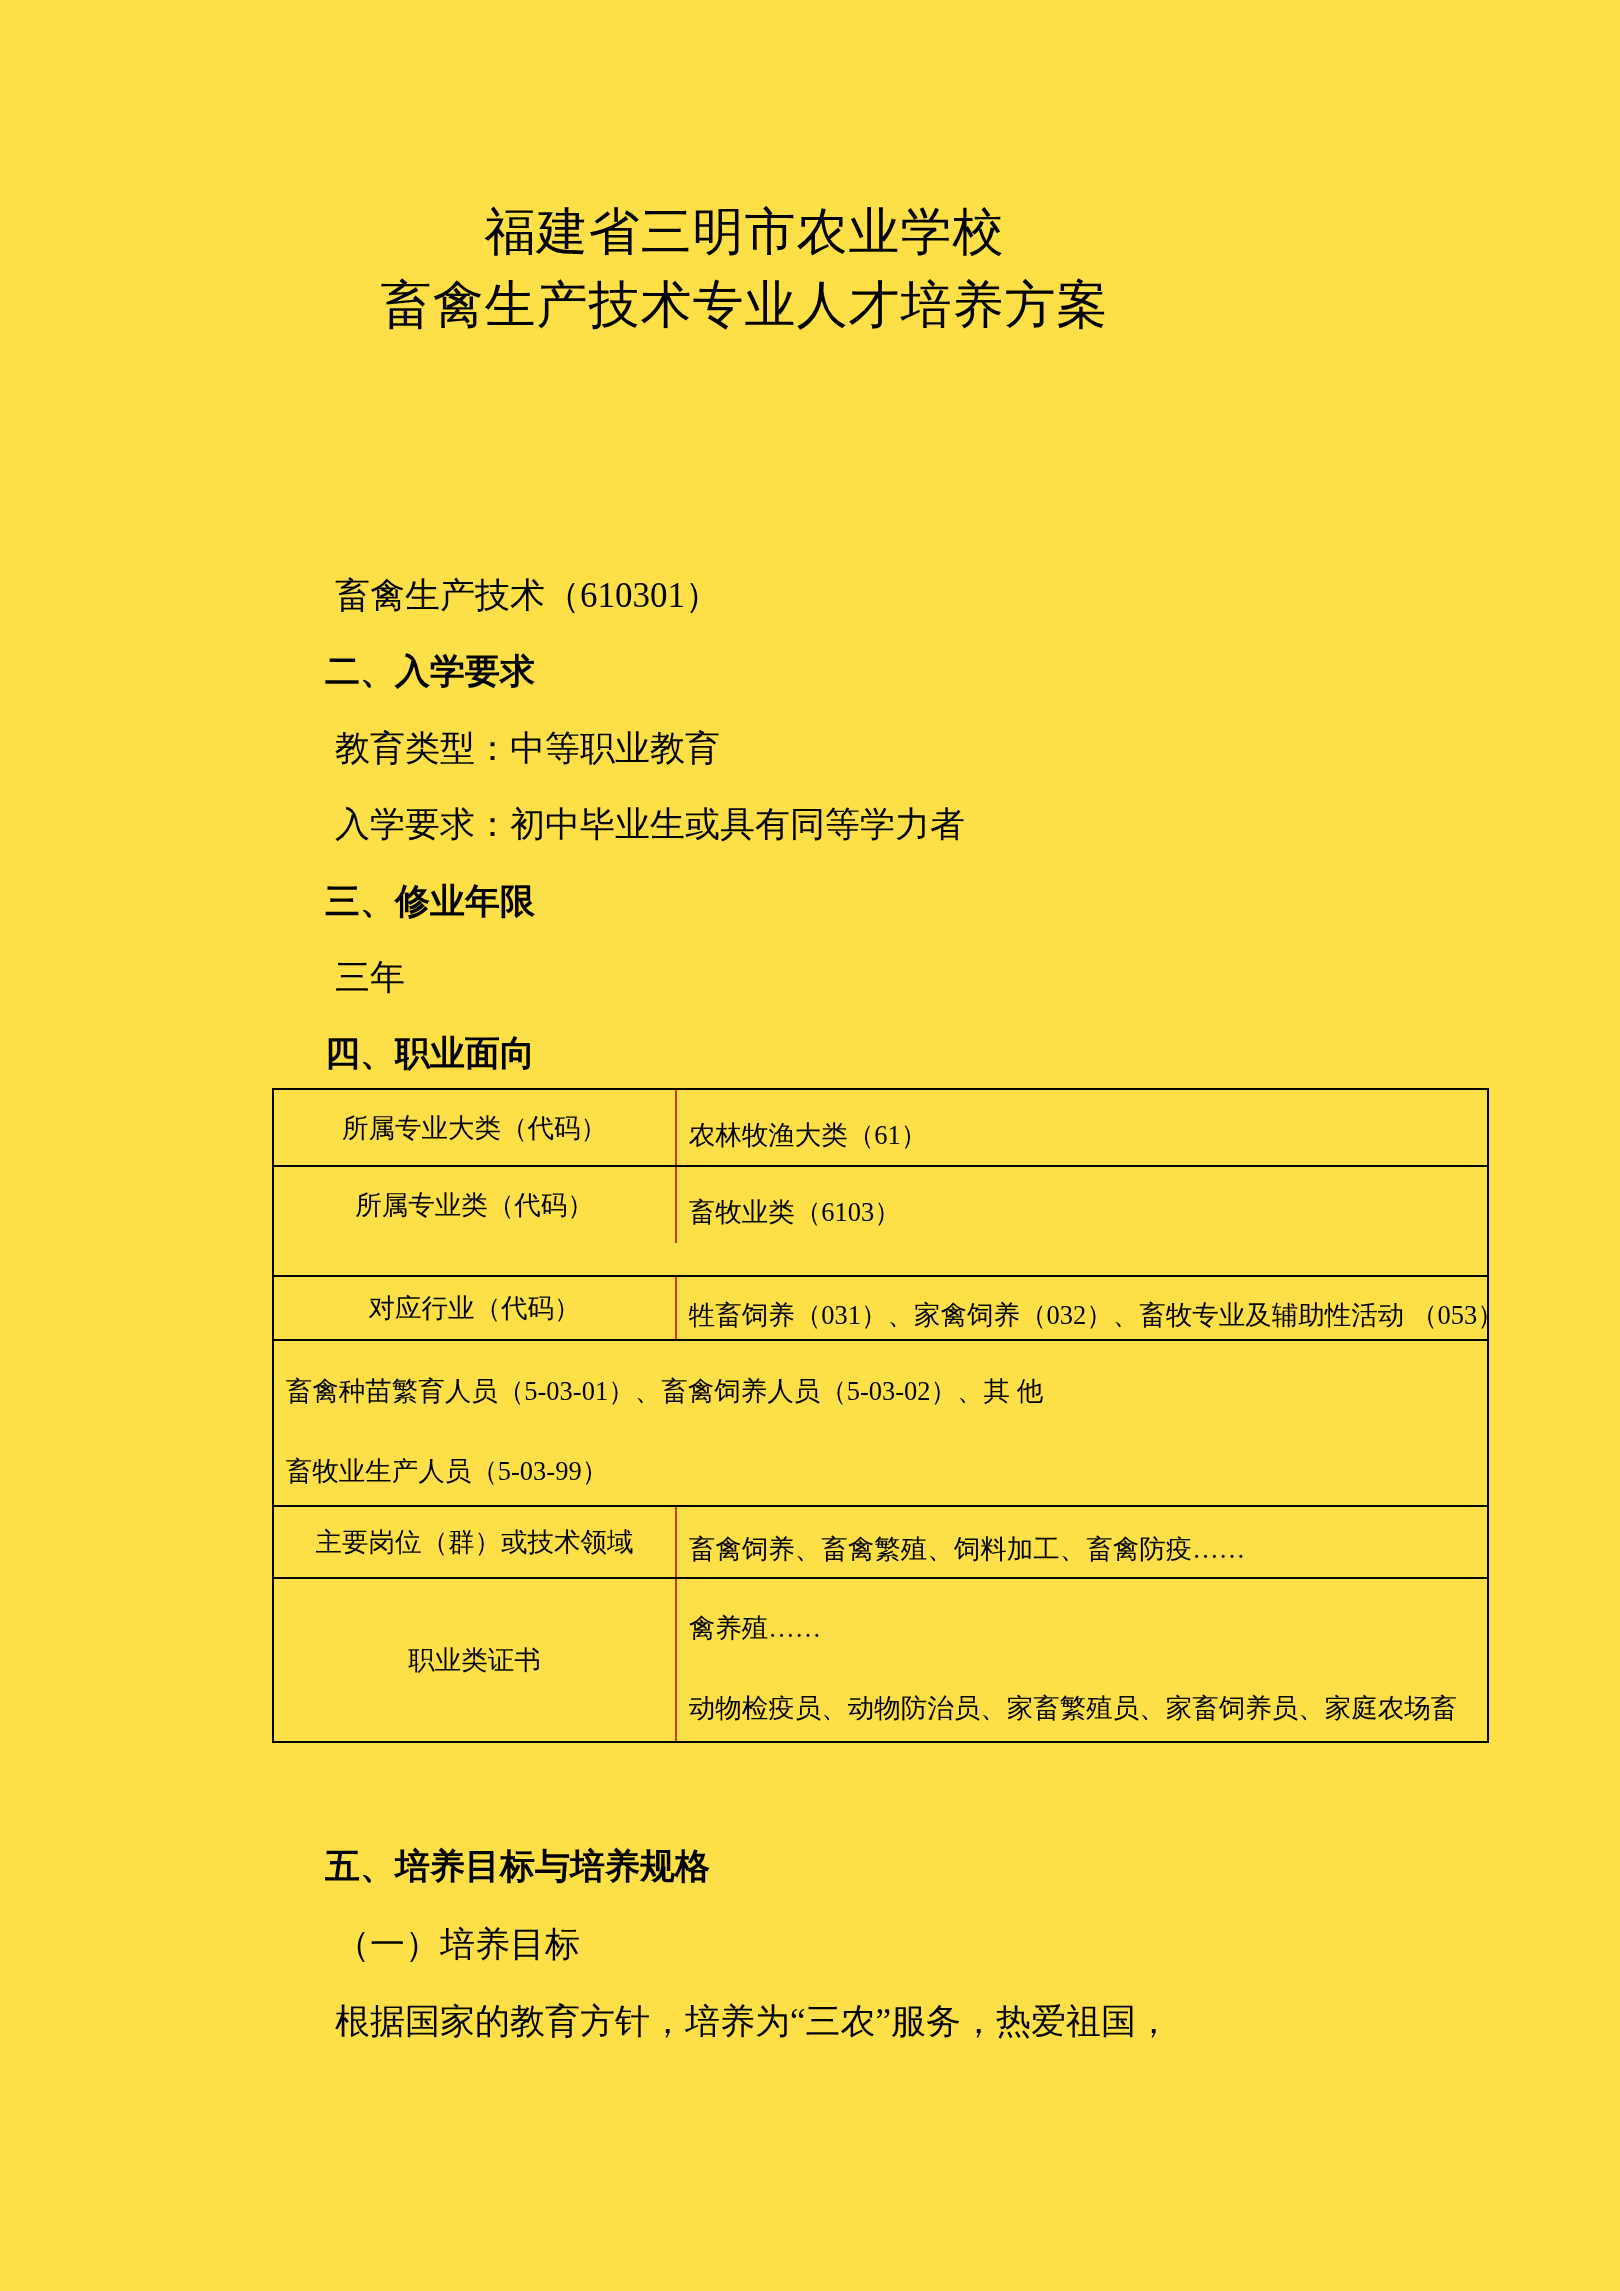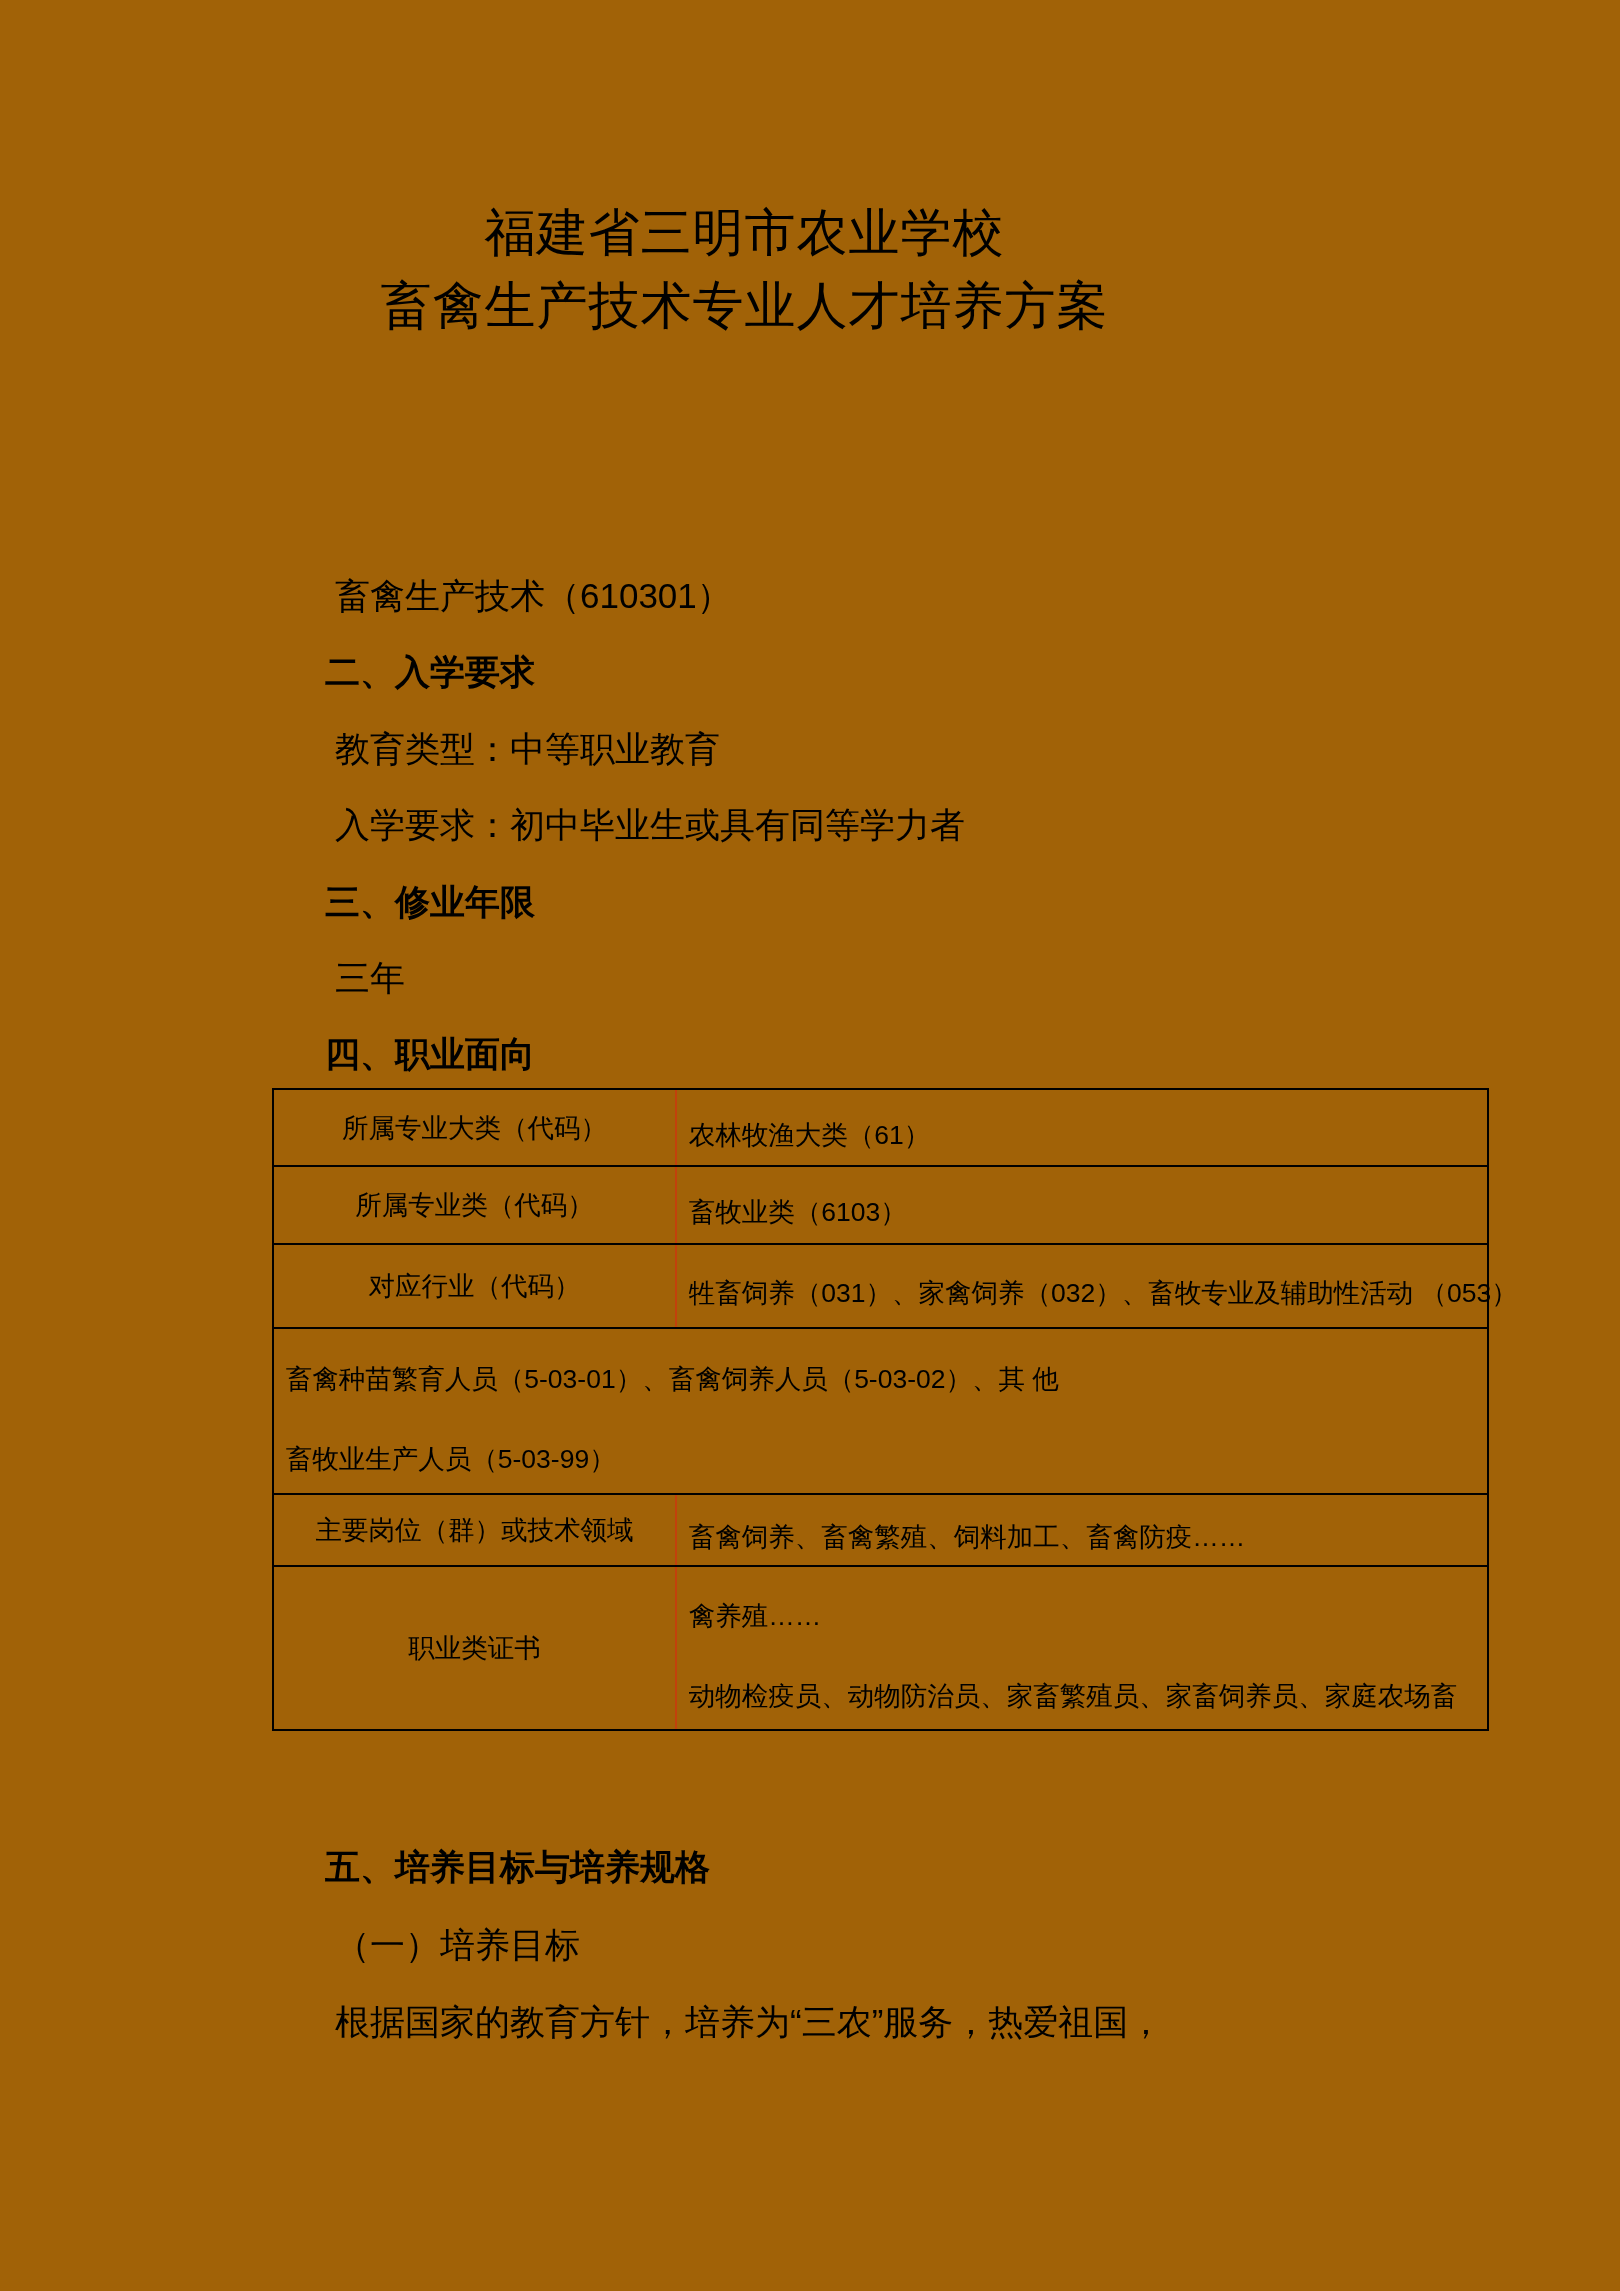--- a/index.html
+++ b/index.html
@@ -4,22 +4,22 @@
 <style>
   html, body {
     margin: 0;
     padding: 0;
     background: #ffffff;
   }
   .page {
     position: relative;
     width: 1620px;
     height: 2292px;
-    background: #a16207;
-    font-family: Liberation Sans, sans-serif;
+    background: #fde047;
+    font-family: Liberation Serif, serif;
     color: #000000;
     overflow: hidden;
   }
   .title-block {
     position: absolute;
     left: 274px;
     top: 196px;
     width: 941px;
     text-align: center;
     font-size: 51px;
@@ -83,21 +83,21 @@
   }
   .tvalue .vline {
     white-space: nowrap;
     line-height: 39px;
   }
   .tvalue.multi .vline {
     line-height: 80px;
   }
   .r-h80  { height: 75px; }
   .r-h84  { height: 78px; }
-  .r-h86  { height: 84px; }
+  .r-h86  { height: 64px; margin-top: 32px; }
   .r-h169 { height: 166px; }
   .r-h83  { height: 72px; }
   .r-h170 { height: 164px; }
 </style>
 </head>
 <body>
 
 <div class="page">
 
   <div class="title-block">

